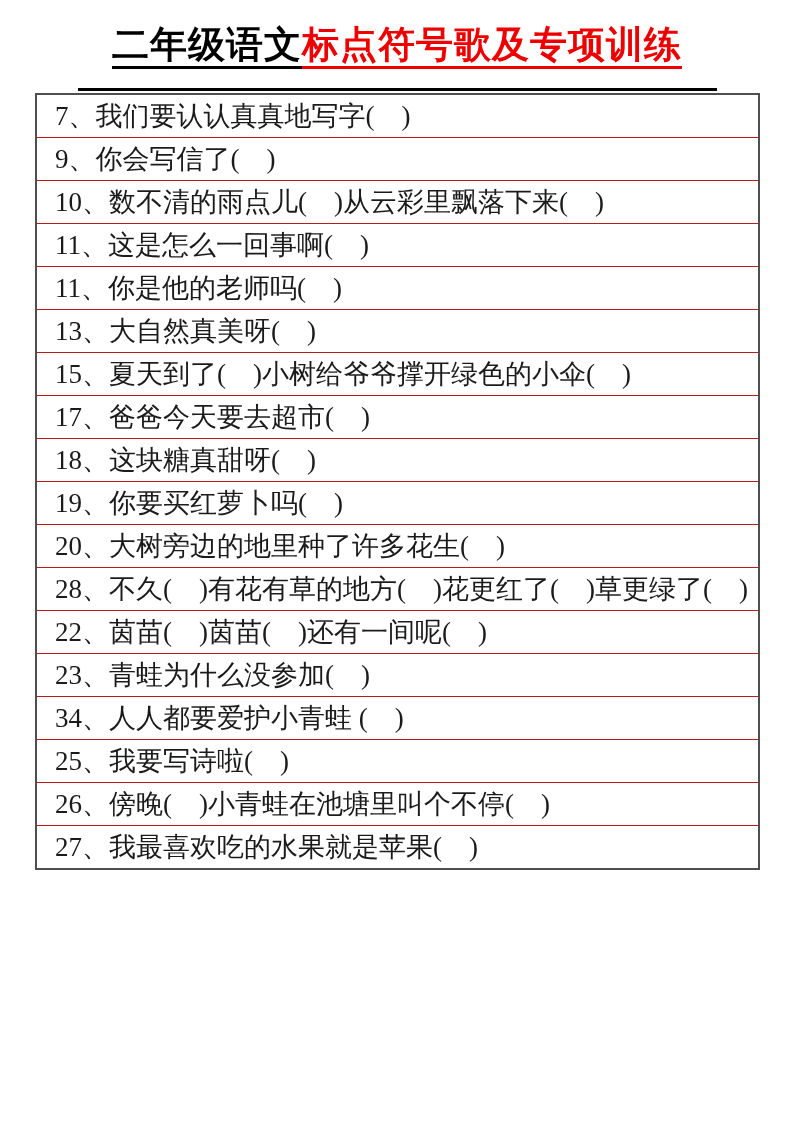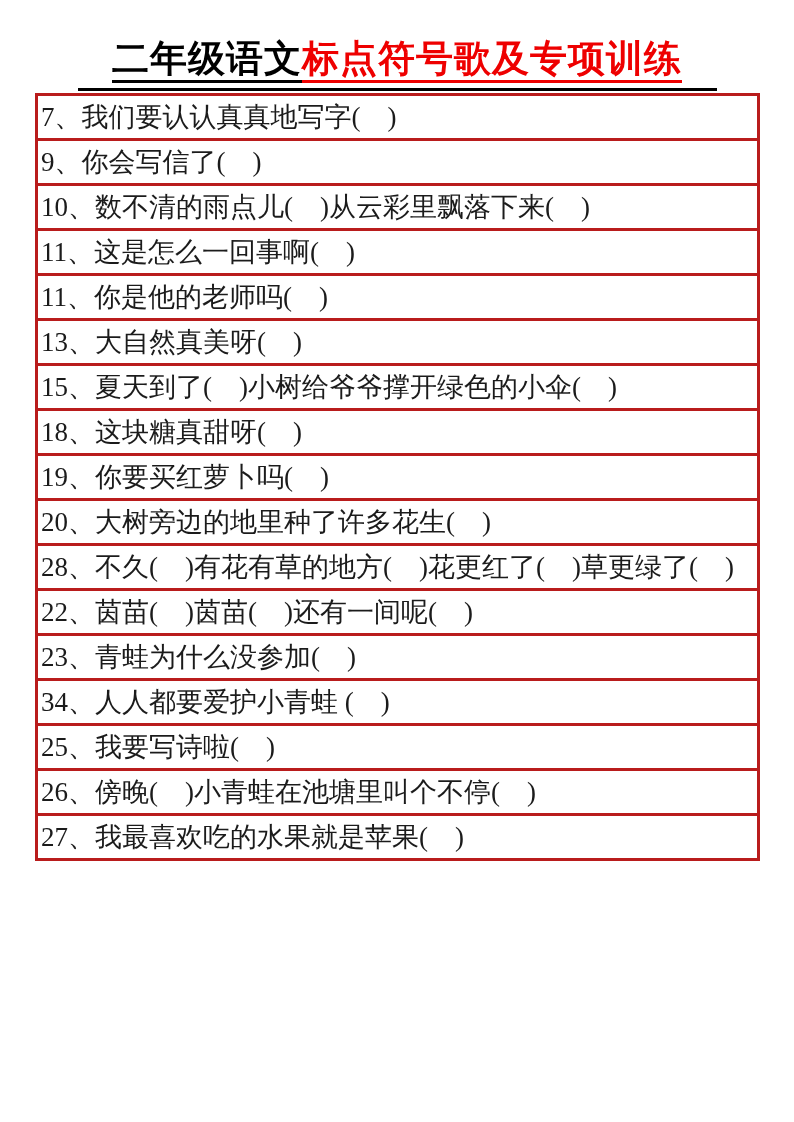--- a/index.html
+++ b/index.html
@@ -11,21 +11,21 @@
     position: relative;
     width: 794px;
     height: 1122px;
     background: #ffffff;
     font-family: "Liberation Serif", "DejaVu Serif", serif;
     color: #1b1b1b;
     overflow: hidden;
   }
   .title {
     position: absolute;
-    top: 38px;
+    top: 24px;
     left: 0;
     width: 100%;
     text-align: center;
     font-size: 37px;
     font-weight: bold;
     line-height: 42px;
     white-space: nowrap;
     letter-spacing: 1px;
   }
   .t-black {
@@ -49,24 +49,24 @@
   table.sheet {
     position: absolute;
     left: 35px;
     top: 93px;
     width: 725px;
     border-collapse: collapse;
     table-layout: fixed;
     border: 2px solid #4f4f4f;
   }
   table.sheet td {
-    border: 3px solid #b91c1c;
+    border: 1px solid #b91c1c;
     font-size: 27px;
     line-height: 42px;
-    padding: 0 1px 0 3px;
+    padding: 0 1px 0 18px;
     vertical-align: middle;
     color: #1b1b1b;
     word-break: break-all;
   }
 </style>
 </head>
 <body>
 
 <div class="page">
 
@@ -91,20 +91,23 @@
         <tr>
         <td>11、你是他的老师吗(　)</td>
       </tr>
         <tr>
         <td>13、大自然真美呀(　)</td>
       </tr>
         <tr>
         <td>15、夏天到了(　)小树给爷爷撑开绿色的小伞(　)</td>
       </tr>
         <tr>
+        <td>17、爸爸今天要去超市(　)</td>
+      </tr>
+        <tr>
         <td>18、这块糖真甜呀(　)</td>
       </tr>
         <tr>
         <td>19、你要买红萝卜吗(　)</td>
       </tr>
         <tr>
         <td>20、大树旁边的地里种了许多花生(　)</td>
       </tr>
         <tr>
         <td>28、不久(　)有花有草的地方(　)花更红了(　)草更绿了(　)</td>

